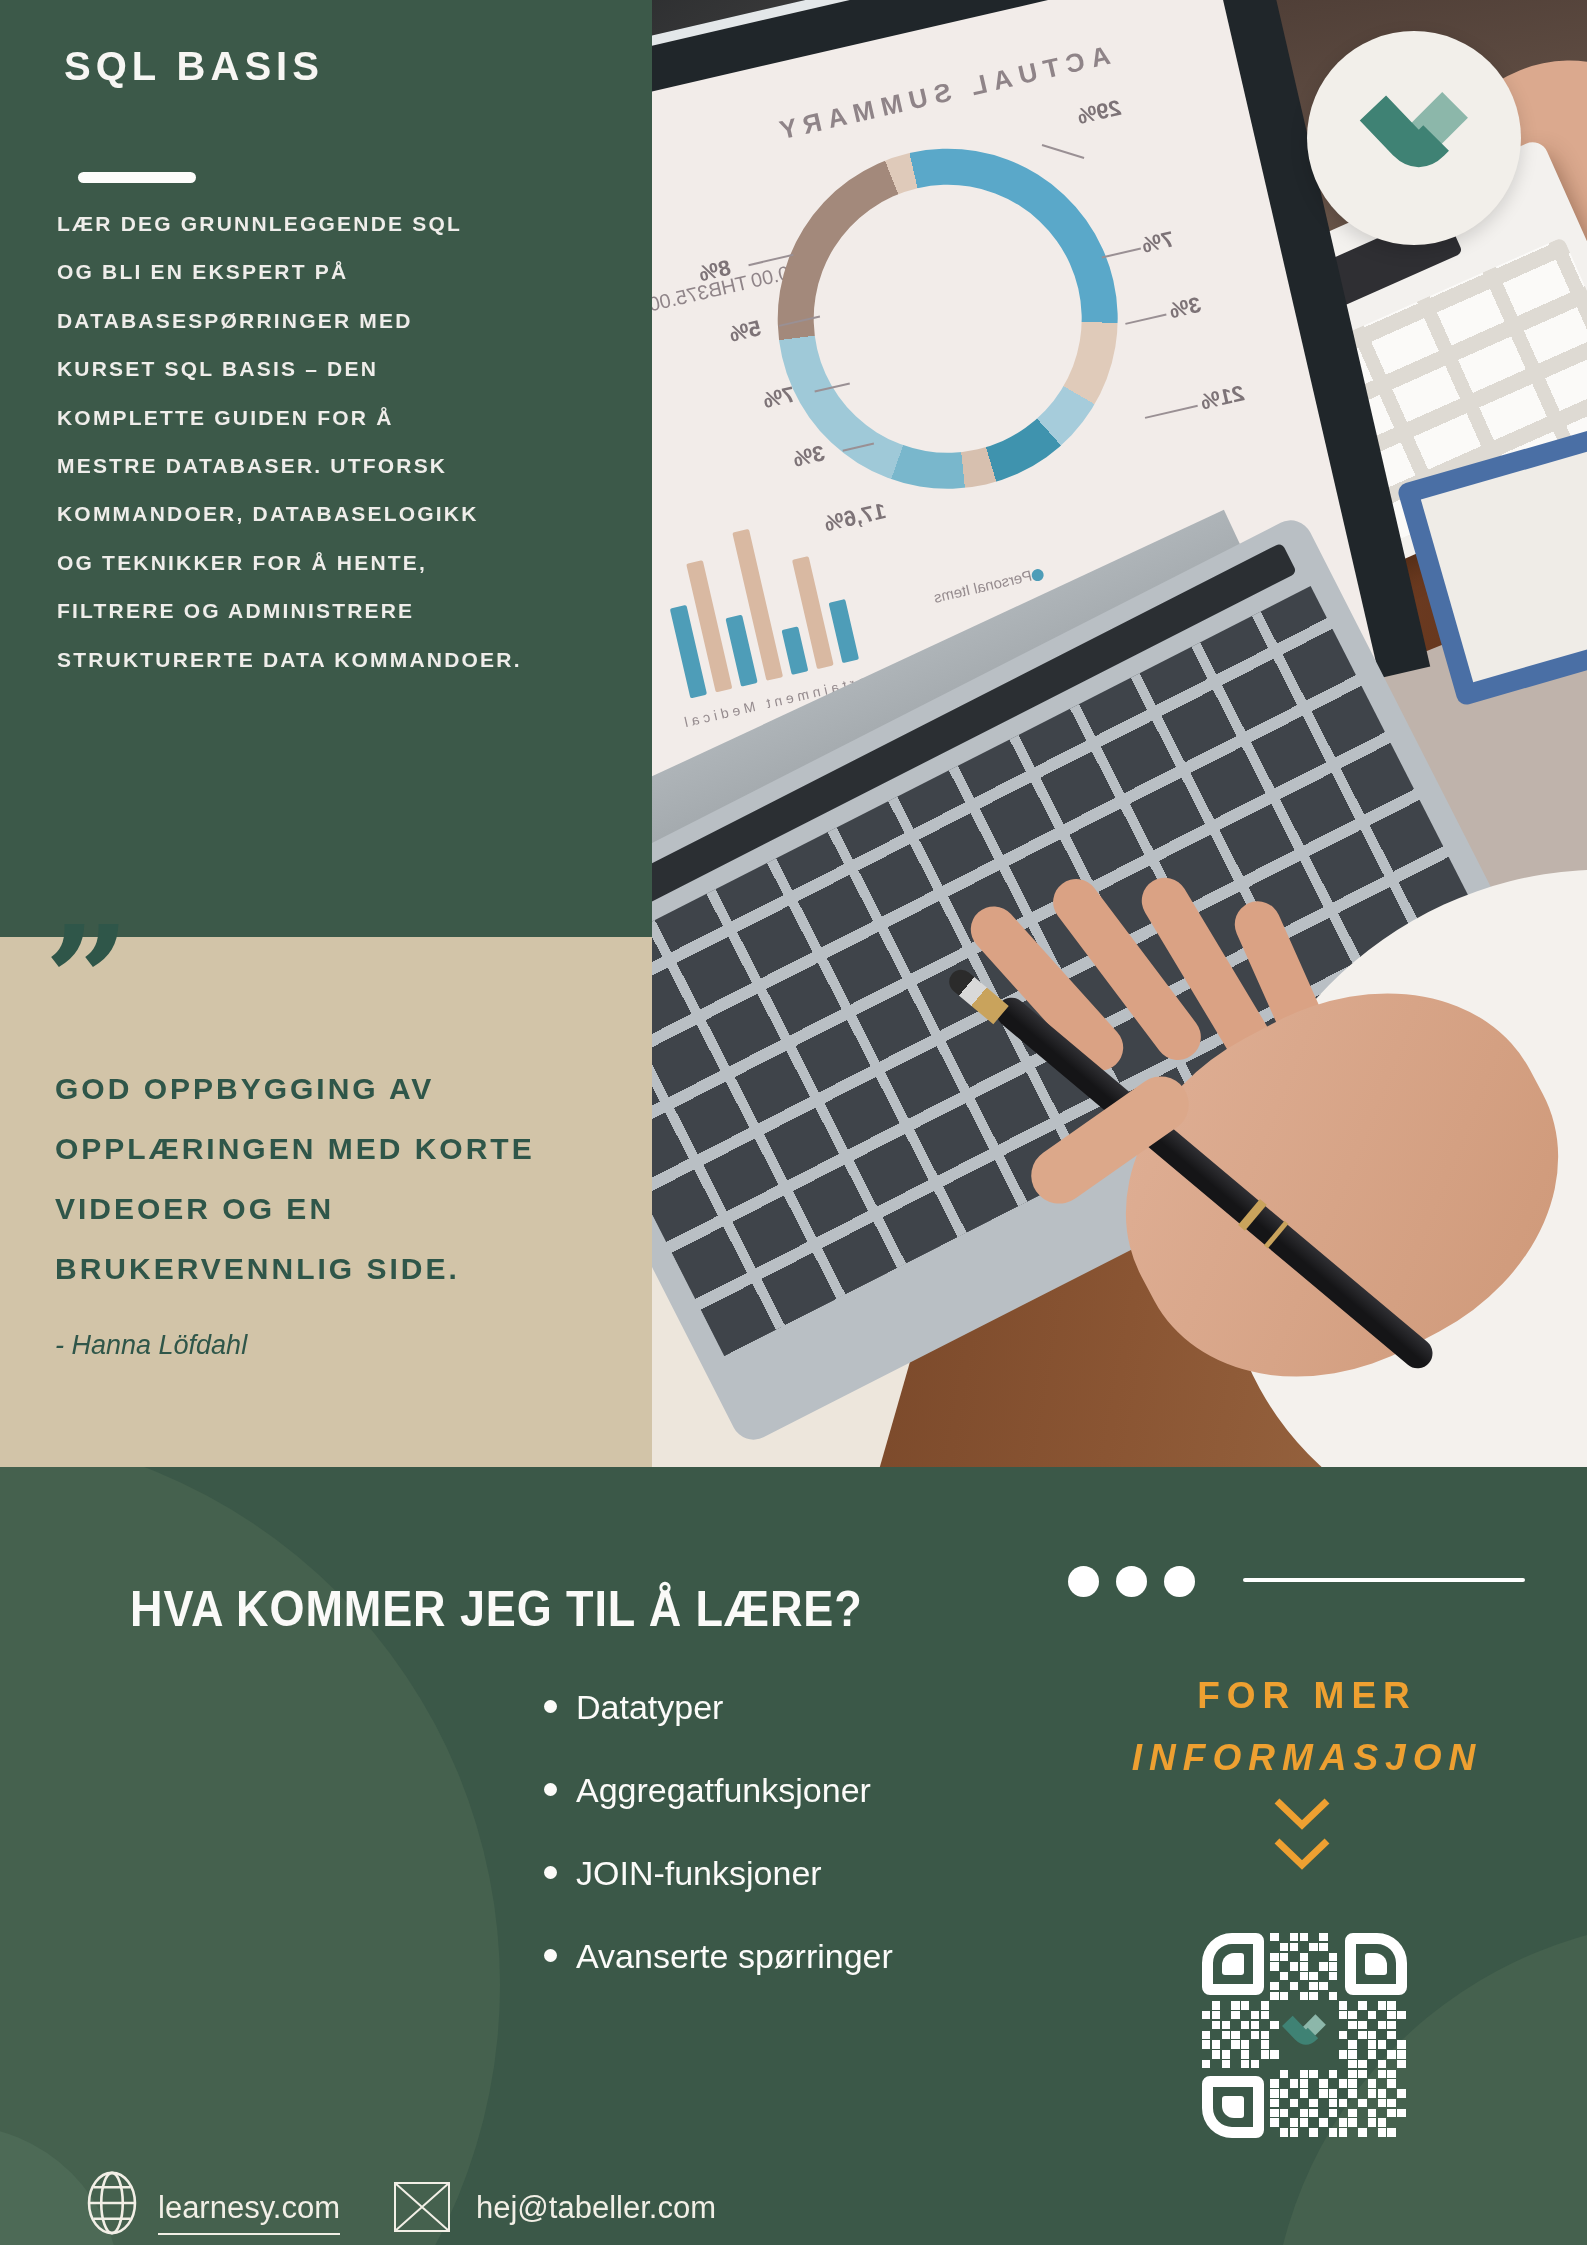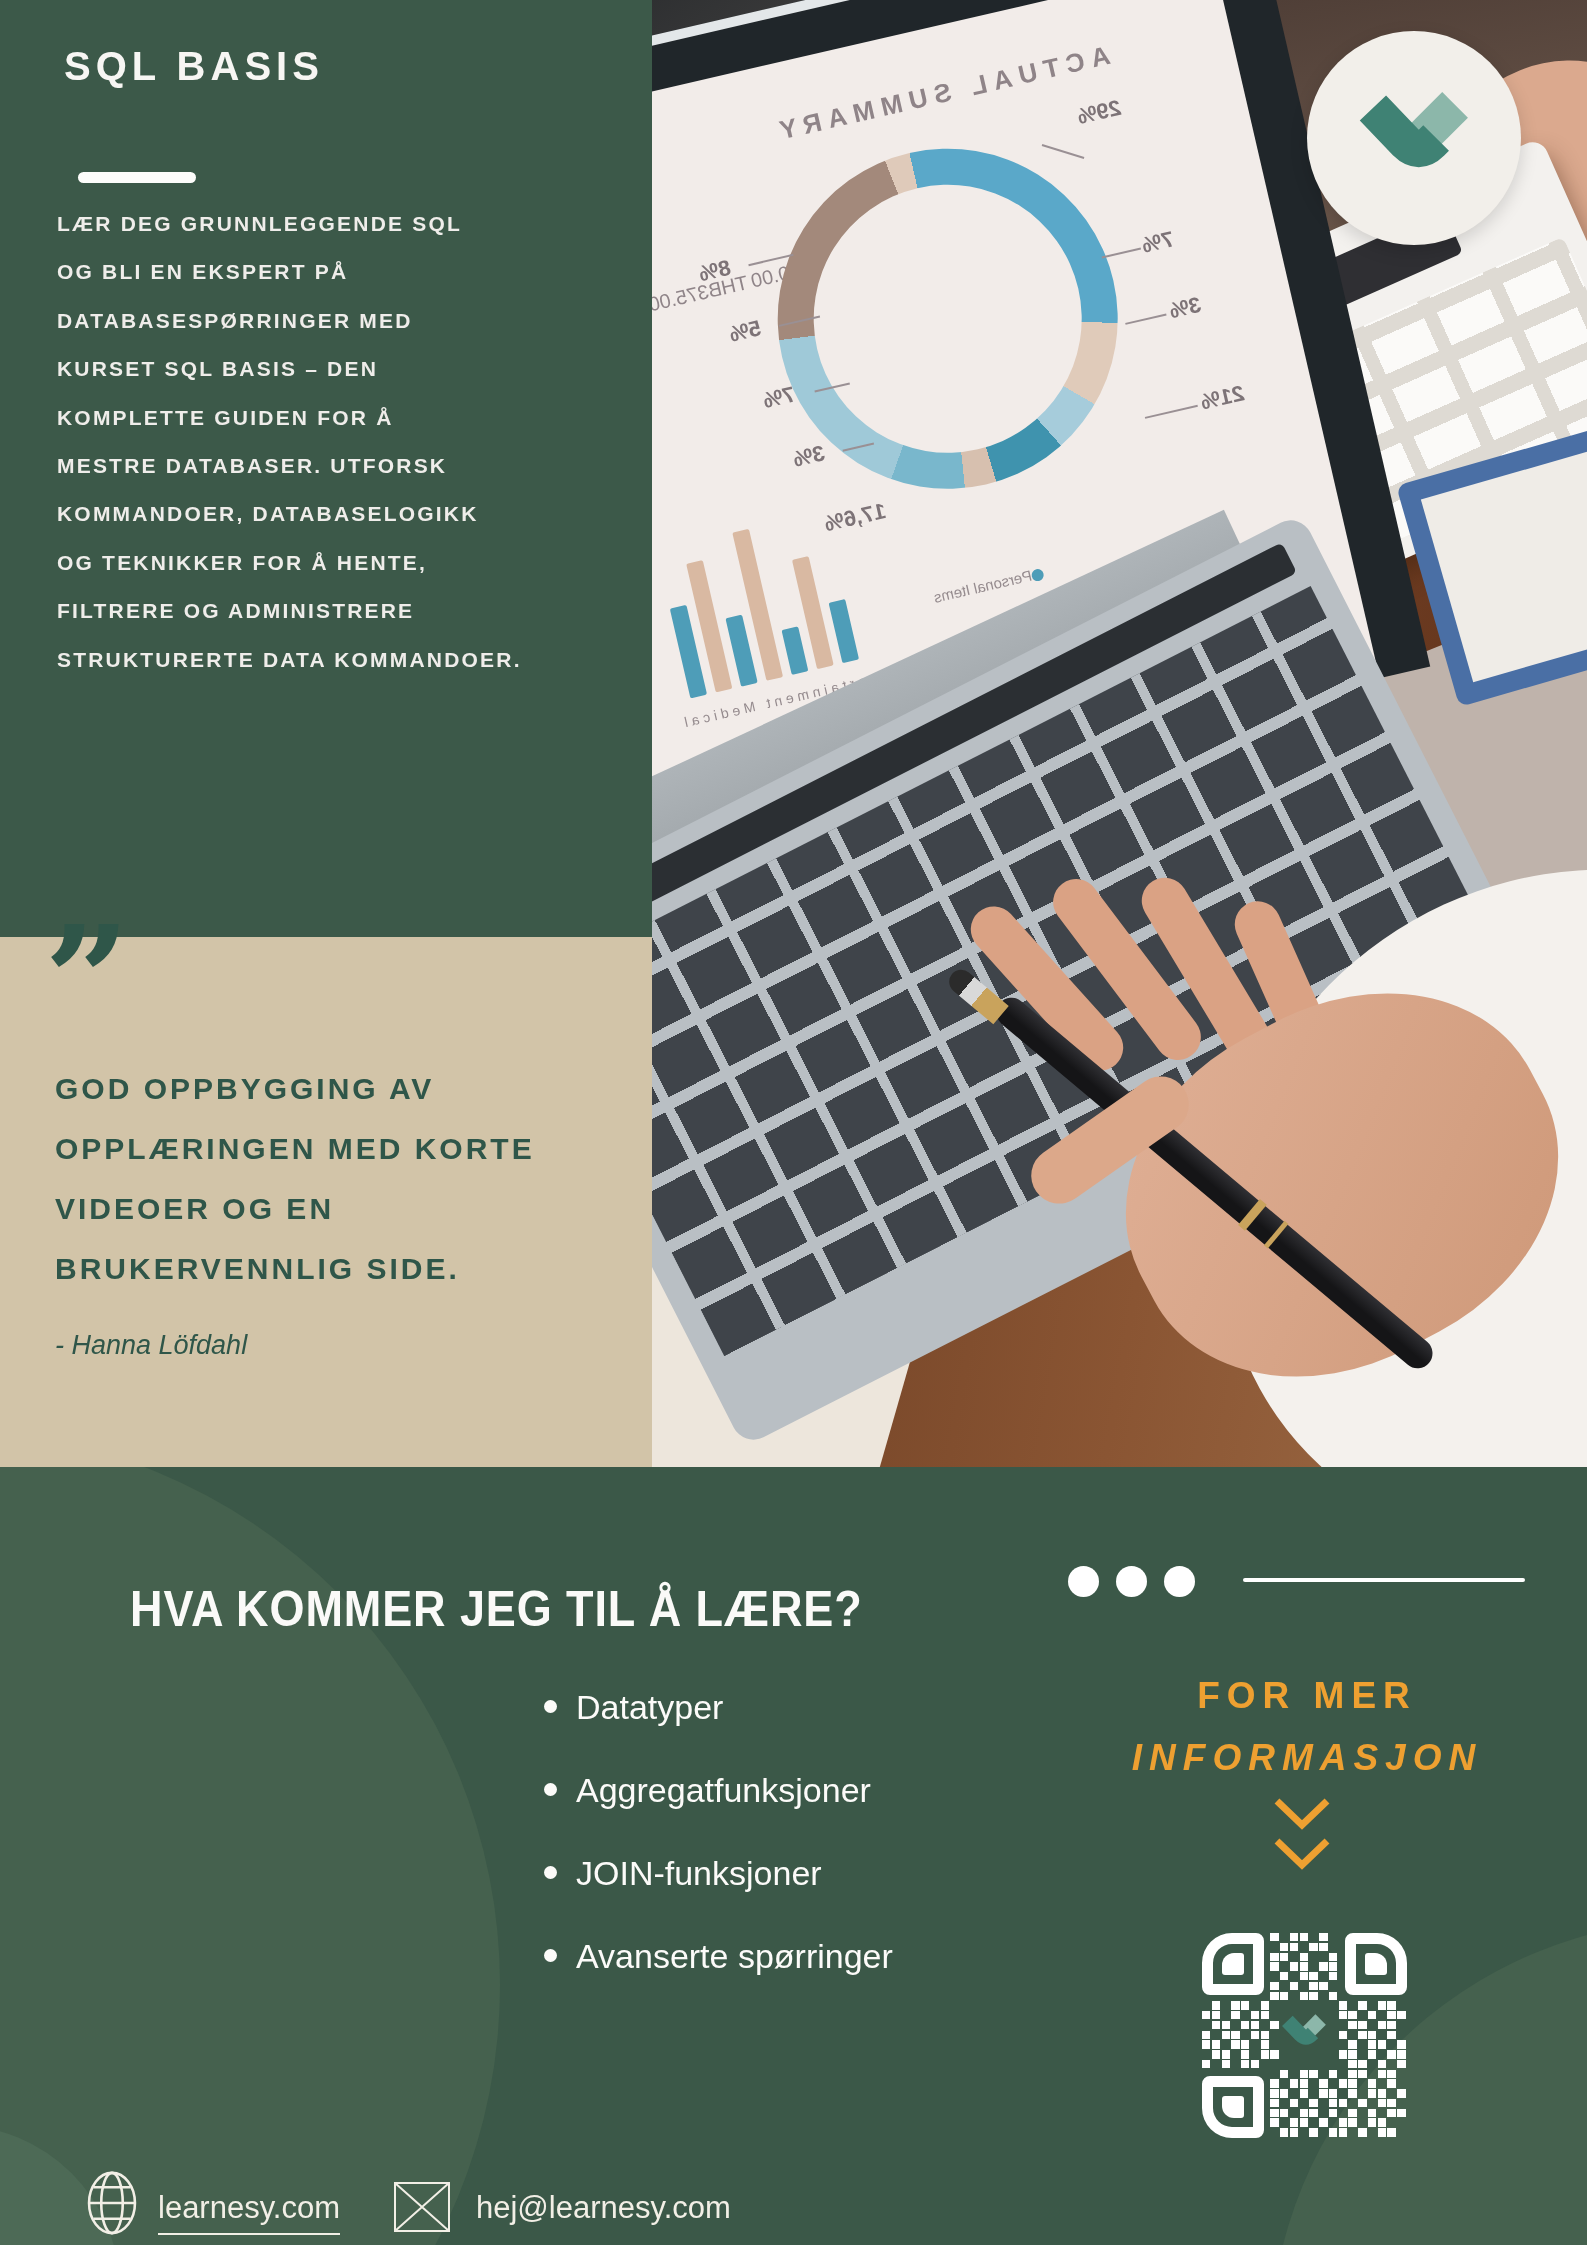--- a/index.html
+++ b/index.html
@@ -480,16 +480,16 @@
         <line x1="5" y1="34" x2="31" y2="34"></line>
       </svg>
     </div>
     <a href="#" class="abs footer-site">learnesy.com</a>
     <div class="abs footer-env">
       <svg width="58" height="52" viewBox="0 0 58 52" fill="none" stroke="#F2EFE6" stroke-width="2">
         <rect x="2" y="2" width="54" height="48"></rect>
         <path d="M2 2 L56 50 M56 2 L2 50"></path>
       </svg>
     </div>
-    <div class="abs footer-email">hej@learnesy.com</div>
+    <div class="abs footer-email">hej@tabeller.com</div>
   </div>
 
 </div>
 
 </body></html>

